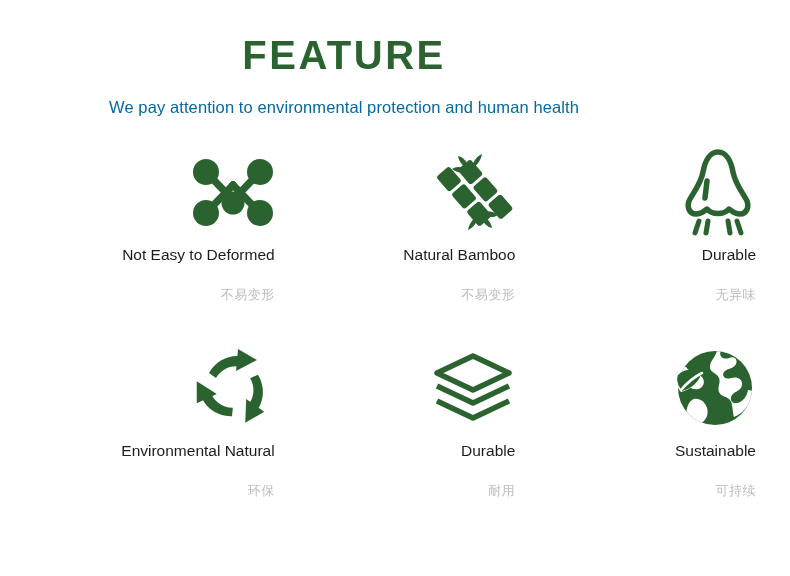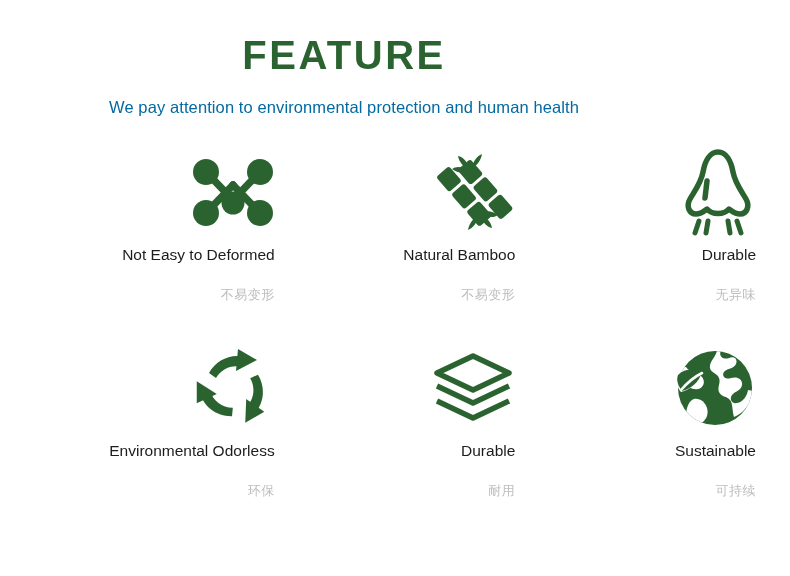--- a/index.html
+++ b/index.html
@@ -190,21 +190,21 @@
               <path d="M18 26 C25 13 40 6 54 10 L51 20 C41 17 30 22 25 31 Z"></path>
               <path d="M47 2 L66 13 L45 24 Z"></path>
             </g>
             <g transform="rotate(240 42 41)">
               <path d="M18 26 C25 13 40 6 54 10 L51 20 C41 17 30 22 25 31 Z"></path>
               <path d="M47 2 L66 13 L45 24 Z"></path>
             </g>
           </g>
         </svg>
       </div>
-      <div class="label-en">Environmental Odorless</div>
+      <div class="label-en">Environmental Natural</div>
       <div class="label-cn">环保</div>
     </div>
 
     <div class="cell">
       <div class="icon-box">
         <svg width="84" height="72" viewBox="0 0 84 72" aria-hidden="true">
           <g stroke="#2b6330" fill="none" stroke-width="5.5" stroke-linejoin="round">
             <path d="M42 4 L78 21 L42 38 L6 21 Z"></path>
             <path d="M6 34 L42 51 L78 34"></path>
             <path d="M6 49 L42 66 L78 49"></path>

